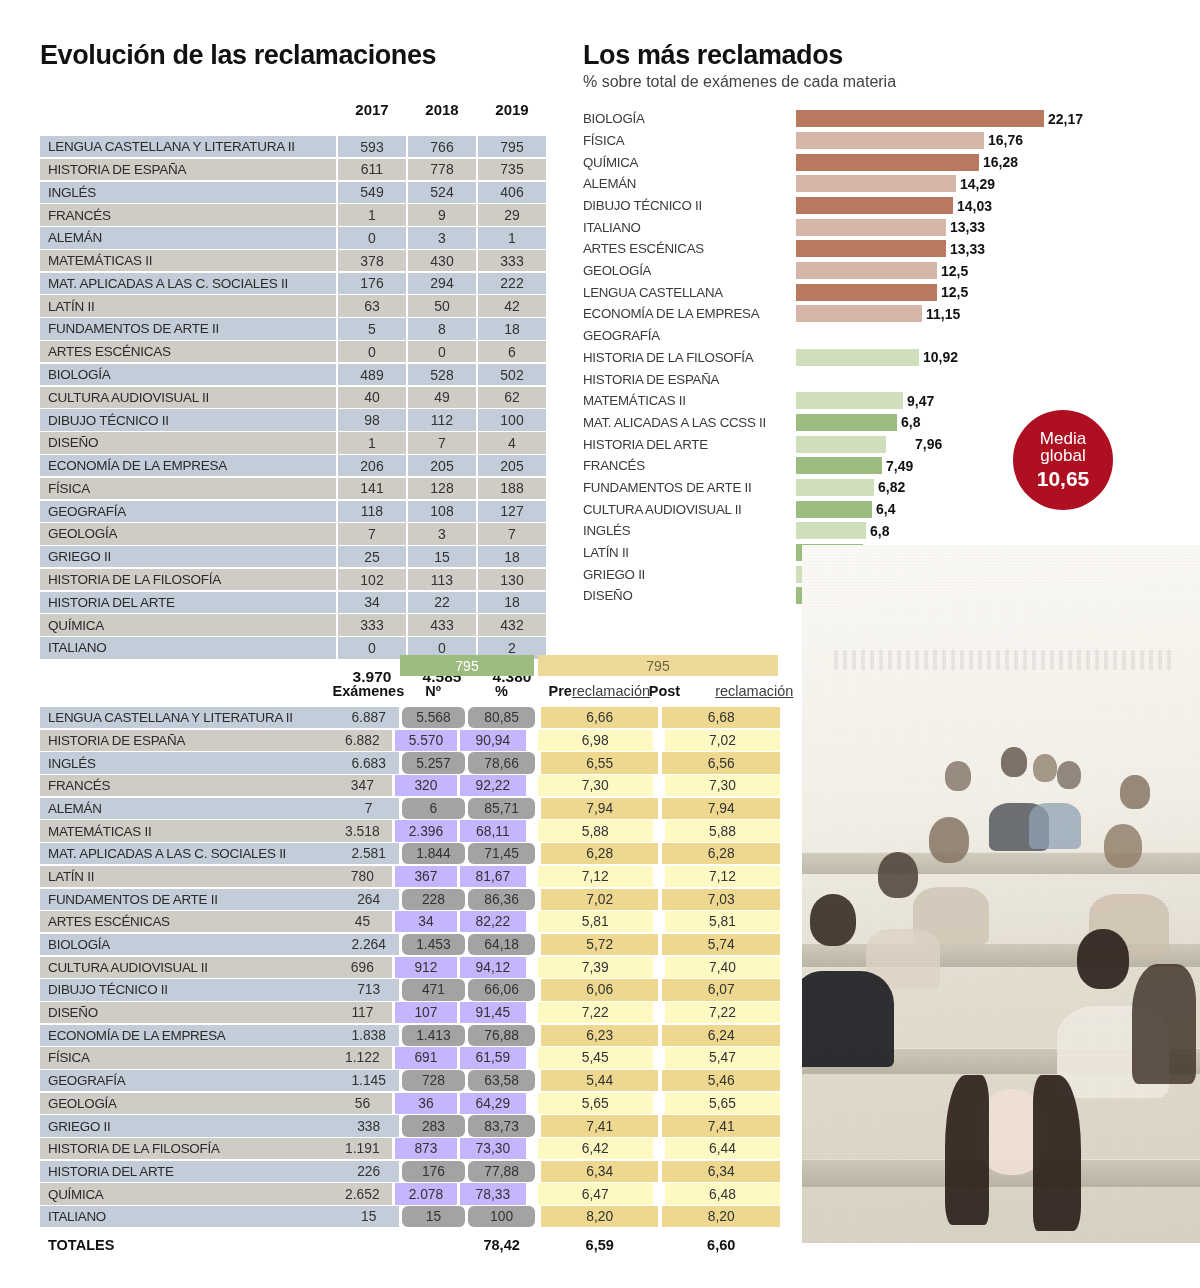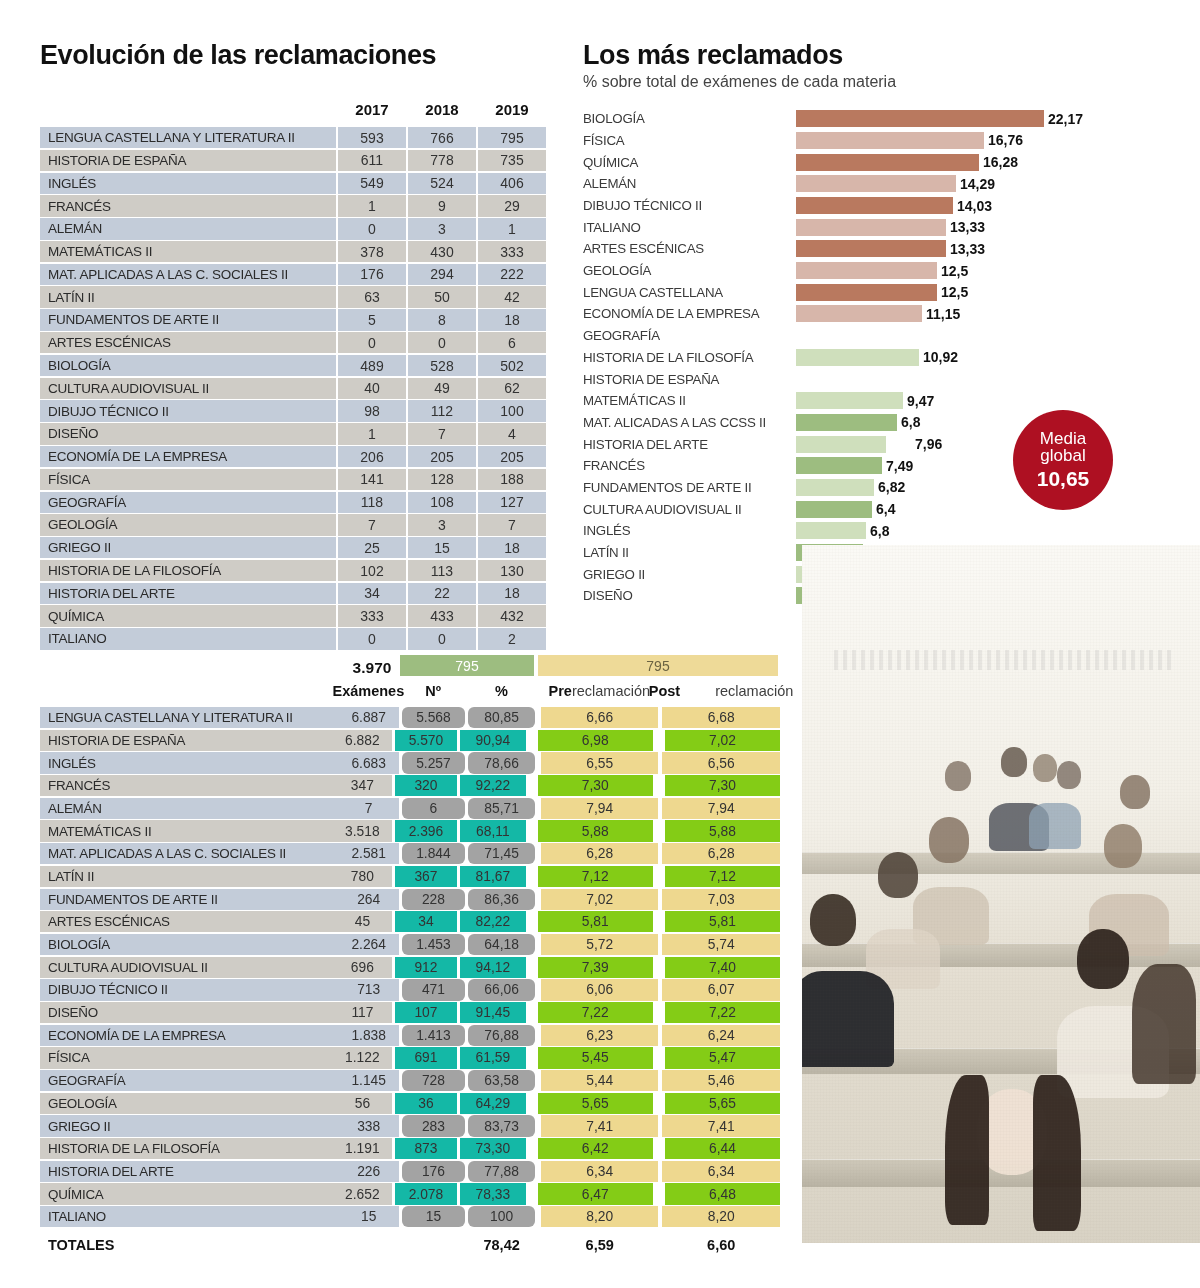--- a/index.html
+++ b/index.html
@@ -15,21 +15,21 @@
 
   
   .h1{
     font-size:27px;font-weight:bold;color:#111;
     letter-spacing:-0.4px;line-height:1;
   }
   .h2sub{font-size:16px;color:#444;line-height:1.1;margin-top:4px;}
 
   
   #evolution{position:absolute;left:40px;top:96px;width:510px;}
-  .ev-head{display:flex;height:22px;align-items:flex-end;margin-bottom:9px;}
+  .ev-head{display:flex;height:22px;align-items:flex-end;margin-bottom:18px;}
   .ev-head .nm{width:296px;}
   .ev-head .yr{
     width:68px;text-align:center;font-weight:bold;font-size:15px;color:#111;
     margin-left:2px;
   }
   .ev-row{display:flex;height:21.4px;margin-bottom:1.4px;}
   .ev-row .nm{
     width:296px;font-size:13.5px;letter-spacing:-0.25px;
     display:flex;align-items:center;padding-left:8px;box-sizing:border-box;
     color:#2b2b2b;
@@ -112,41 +112,41 @@
   .dt-head .nm{width:300px;}
   .dt-head .c{
     font-size:14.5px;font-weight:bold;color:#111;text-align:right;
     display:flex;align-items:center;justify-content:center;
   }
   .dt-head .c.ex{width:60px;}
   .dt-head .c.n{width:64px;margin-left:3px;}
   .dt-head .c.p{width:67px;margin-left:3px;}
   .dt-head .c.pre{width:118px;margin-left:6px;}
   .dt-head .c.post{width:118px;margin-left:4px;gap:35px;}
-  .dt-head .c .thin{font-weight:normal;color:#3e3e3e;}
+  .dt-head .c .thin{font-weight:normal;color:#3e3e3e;text-decoration:underline;}
 
   .dt-row{display:flex;height:21.3px;margin-bottom:1.4px;}
   .dt-row .nm{
     width:300px;font-size:13.4px;letter-spacing:-0.25px;color:#2b2b2b;
     display:flex;align-items:center;padding-left:8px;box-sizing:border-box;
   }
   .dt-row .c{
     font-size:13.8px;display:flex;align-items:center;justify-content:center;color:#333;
   }
   .dt-row .c.ex{width:60px;}
   .dt-row .c.n{width:64px;margin-left:3px;}
   .dt-row .c.p{width:67px;margin-left:3px;}
   .dt-row .c.pre{width:118px;margin-left:6px;}
   .dt-row .c.post{width:118px;margin-left:4px;}
   .dt-row.da .nm,.dt-row.da .c.ex{background:#c3ccd9;}
   .dt-row.db .nm,.dt-row.db .c.ex{background:#cfccc6;}
   .dt-row.da .c.n,.dt-row.da .c.p{background:#a3a3a3;border-radius:6px;}
-  .dt-row.db .c.n,.dt-row.db .c.p{background:#14b8a6;}
+  .dt-row.db .c.n,.dt-row.db .c.p{background:#c4b5fd;}
   .dt-row.da .c.pre,.dt-row.da .c.post{background:#eed88f;}
-  .dt-row.db .c.pre,.dt-row.db .c.post{background:#84cc16;margin-left:12px;}
+  .dt-row.db .c.pre,.dt-row.db .c.post{background:#fef9c3;margin-left:12px;}
   .dt-total{display:flex;height:26px;margin-top:5px;align-items:center;}
   .dt-total .nm{
     width:300px;font-size:14.5px;font-weight:bold;color:#111;padding-left:8px;
     box-sizing:border-box;display:flex;align-items:center;
   }
   .dt-total .c{
     font-size:14.5px;font-weight:bold;color:#111;
     display:flex;align-items:center;justify-content:center;
   }
   .dt-total .c.ex{width:60px;}

